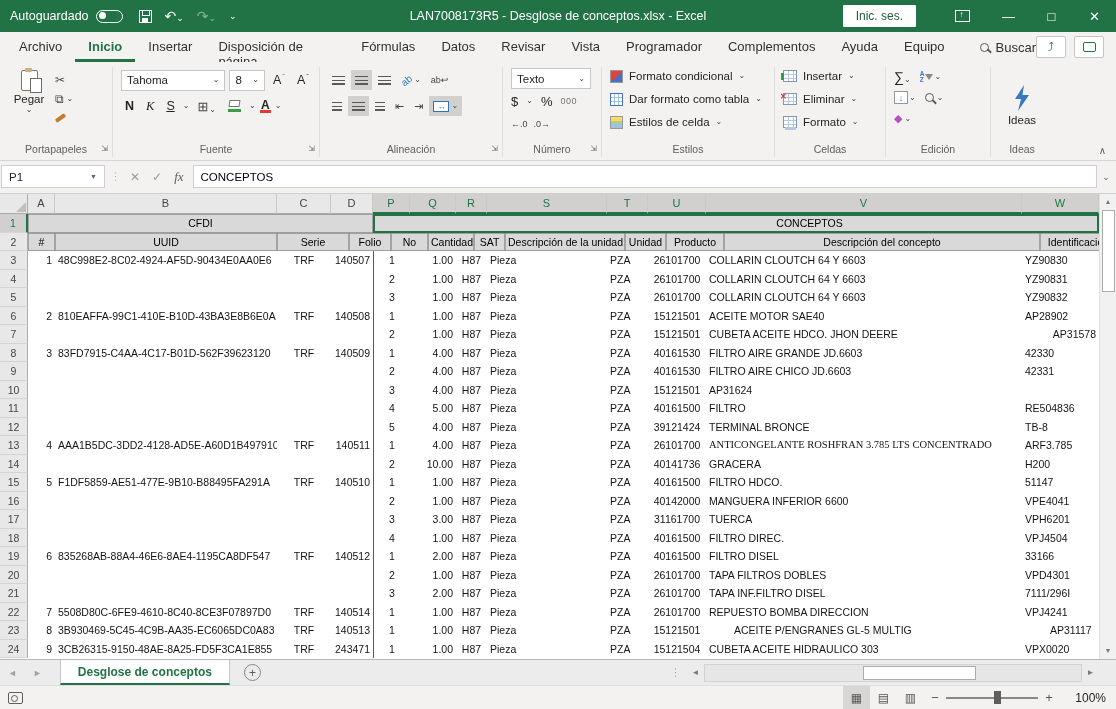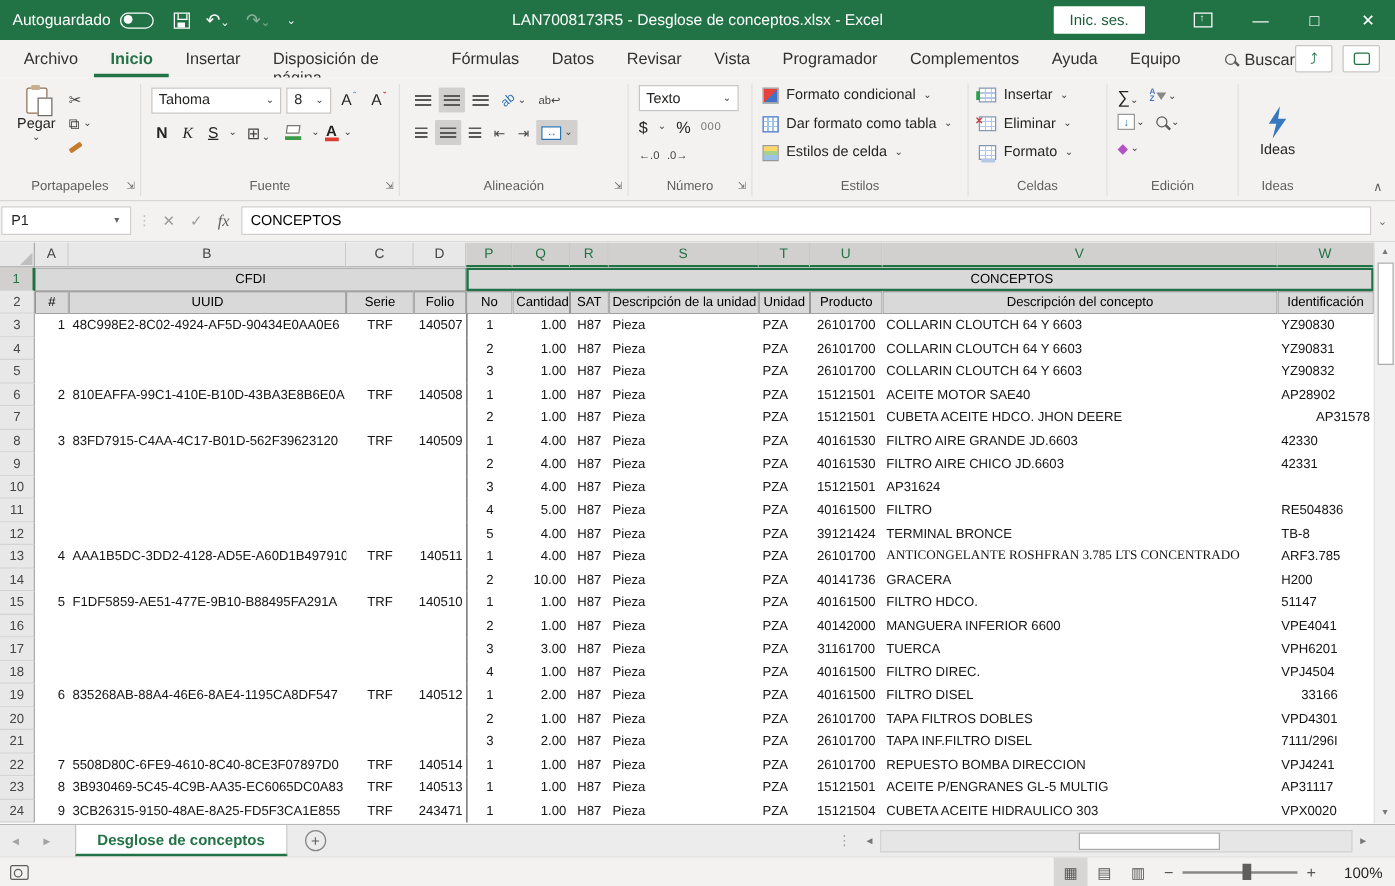--- a/index.html
+++ b/index.html
@@ -478,21 +478,21 @@
     <div id="rows">
         <div class="grow">
           <div class="rowhdr sel">1</div>
           <div class="cell hcell" style="width: 345px;">CFDI</div>
           <div class="cell merged-sel" style="width: 726px;">CONCEPTOS</div>
         </div>
         <div class="grow">
           <div class="rowhdr">2</div>
           <div class="cell hcell" style="width: 27px;">#</div>
           <div class="cell hcell" style="width: 222px;">UUID</div>
-          <div class="cell hcell" style="width: 54px;">Serie</div>
+          <div class="cell hcell" style="width: 72px;">Serie</div>
           <div class="cell hcell" style="width: 42px;">Folio</div>
           <div class="cell hcell" style="width: 37px;">No</div>
           <div class="cell hcell" style="width: 46px;">Cantidad</div>
           <div class="cell hcell" style="width: 31px;">SAT</div>
           <div class="cell hcell" style="width: 120px;">Descripción de la unidad</div>
           <div class="cell hcell" style="width: 41px;">Unidad</div>
           <div class="cell hcell" style="width: 58px;">Producto</div>
           <div class="cell hcell" style="width: 316px;">Descripción del concepto</div>
           <div class="cell hcell" style="width: 77px;">Identificación</div>
         </div>
@@ -741,21 +741,21 @@
           <div class="cell a-l" style="width: 222px;">835268AB-88A4-46E6-8AE4-1195CA8DF547</div>
           <div class="cell a-c" style="width: 54px;">TRF</div>
           <div class="cell a-r" style="width: 42px;">140512</div>
           <div class="cell a-c divL" style="width: 37px;">1</div>
           <div class="cell a-r" style="width: 46px;">2.00</div>
           <div class="cell a-c" style="width: 31px;">H87</div>
           <div class="cell a-l" style="width: 120px;">Pieza</div>
           <div class="cell a-l" style="width: 41px;">PZA</div>
           <div class="cell a-c" style="width: 58px;">40161500</div>
           <div class="cell a-l" style="width: 316px;">FILTRO DISEL</div>
-          <div class="cell a-l" style="width: 77px; margin-left: 16px;">33166</div>
+          <div class="cell a-l" style="width: 77px;">33166</div>
         </div>
         <div class="grow">
           <div class="rowhdr">20</div>
           <div class="cell a-r" style="width: 27px;"></div>
           <div class="cell a-l" style="width: 222px;"></div>
           <div class="cell a-c" style="width: 54px;"></div>
           <div class="cell a-r" style="width: 42px;"></div>
           <div class="cell a-c divL" style="width: 37px;">2</div>
           <div class="cell a-r" style="width: 46px;">1.00</div>
           <div class="cell a-c" style="width: 31px;">H87</div>
@@ -800,21 +800,21 @@
           <div class="cell a-r" style="width: 27px;">8</div>
           <div class="cell a-l" style="width: 222px;">3B930469-5C45-4C9B-AA35-EC6065DC0A83</div>
           <div class="cell a-c" style="width: 54px;">TRF</div>
           <div class="cell a-r" style="width: 42px;">140513</div>
           <div class="cell a-c divL" style="width: 37px;">1</div>
           <div class="cell a-r" style="width: 46px;">1.00</div>
           <div class="cell a-c" style="width: 31px;">H87</div>
           <div class="cell a-l" style="width: 120px;">Pieza</div>
           <div class="cell a-l" style="width: 41px;">PZA</div>
           <div class="cell a-c" style="width: 58px;">15121501</div>
-          <div class="cell a-l" style="width: 316px;">ACEITE P/ENGRANES GL-5 MULTIG</div>
+          <div class="cell a-l" style="width: 316px; margin-left: 25px;">ACEITE P/ENGRANES GL-5 MULTIG</div>
           <div class="cell a-l" style="width: 77px;">AP31117</div>
         </div>
         <div class="grow">
           <div class="rowhdr">24</div>
           <div class="cell a-r" style="width: 27px;">9</div>
           <div class="cell a-l" style="width: 222px;">3CB26315-9150-48AE-8A25-FD5F3CA1E855</div>
           <div class="cell a-c" style="width: 54px;">TRF</div>
           <div class="cell a-r" style="width: 42px;">243471</div>
           <div class="cell a-c divL" style="width: 37px;">1</div>
           <div class="cell a-r" style="width: 46px;">1.00</div>

